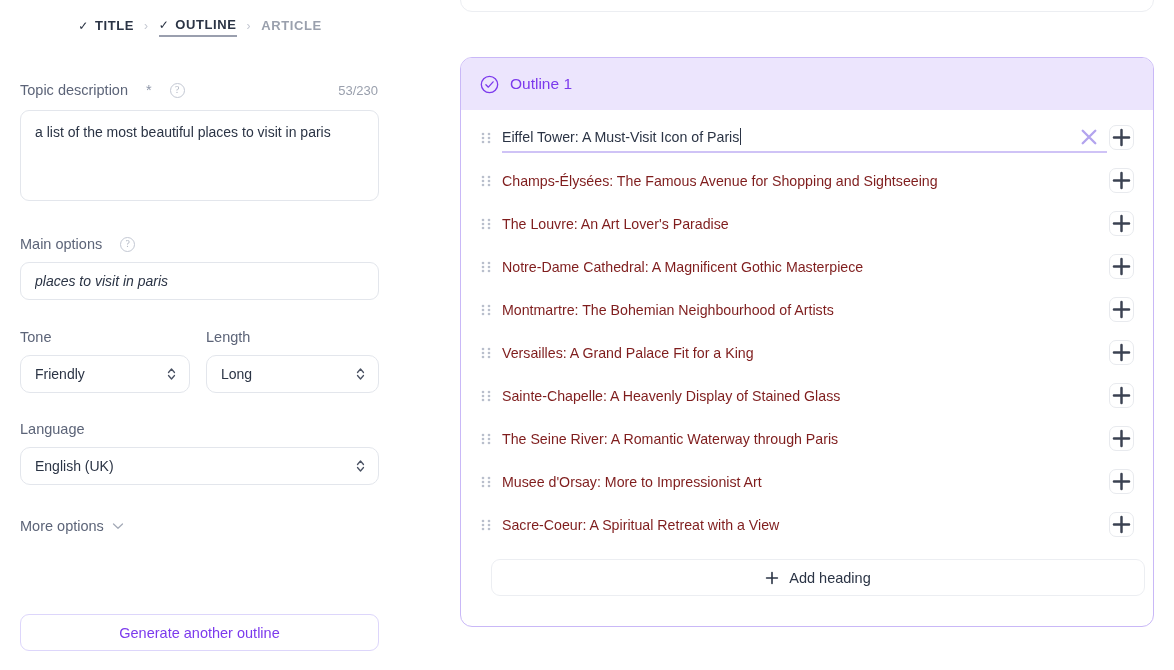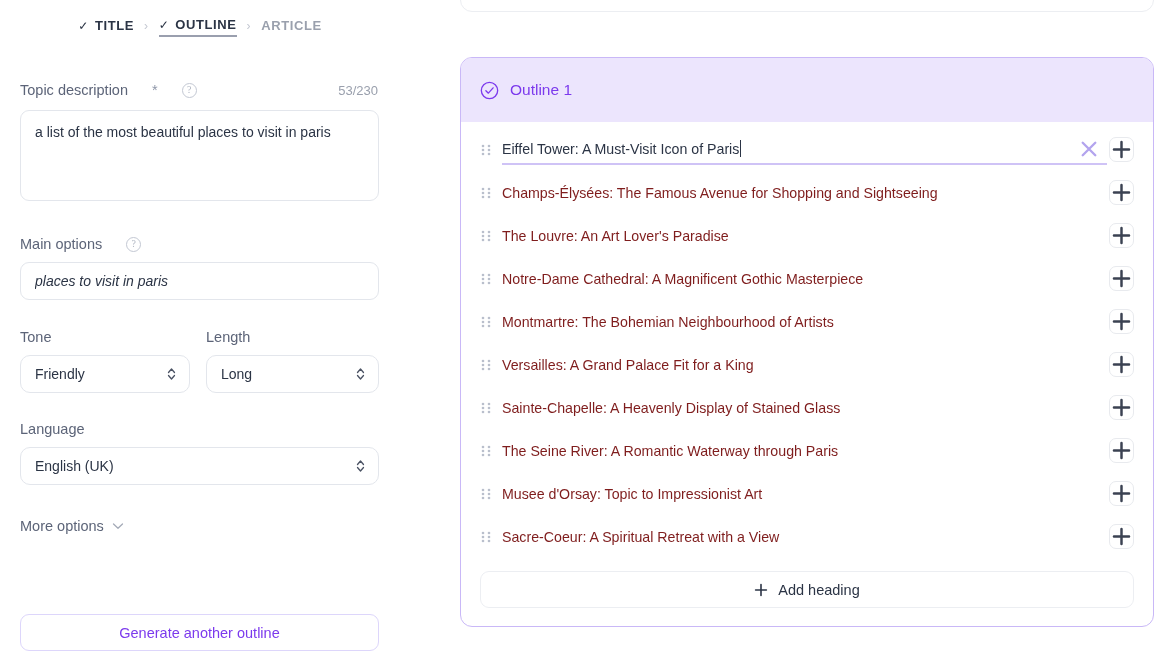--- a/index.html
+++ b/index.html
@@ -64,21 +64,21 @@
     font-weight: normal;
     padding-bottom: 3px;
   }
 
   .field-label {
     position: absolute;
     font-size: 14.5px;
     color: #5c6478;
     display: flex;
     align-items: center;
-    gap: 24px;
+    gap: 18px;
   }
   .req-star { color: #8e96a8; }
 
   .help-icon {
     display: inline-flex;
     align-items: center;
     justify-content: center;
     width: 15px; height: 15px;
     border: 1px solid #c3c8d3;
     border-radius: 50%;
@@ -196,21 +196,21 @@
     position: absolute;
     left: 20px; top: 57px;
     width: 694px; height: 570px;
     border: 1px solid #c9b8f7;
     border-radius: 12px;
     background: #ffffff;
     overflow: hidden;
   }
 
   .outline-header {
-    height: 64px;
+    height: 52px;
     background: #ece5fd;
     display: flex;
     align-items: center;
     gap: 11px;
     padding: 0 0 0 19px;
   }
   .check-circle {
     width: 19px; height: 19px;
     flex: none;
     color: #7c3aed;
@@ -293,21 +293,21 @@
     border-radius: 7px;
     background: #fff;
     display: flex;
     align-items: center;
     justify-content: center;
     color: #3b4252;
     cursor: pointer;
   }
 
   .add-heading-btn {
-    margin: 13px 19px 0 19px;
+    margin: 13px 19px 0 30px;
     height: 37px;
     width: calc(100% - 38px);
     border: 1px solid #eceef2;
     border-radius: 9px;
     background: #fff;
     display: flex;
     align-items: center;
     justify-content: center;
     gap: 10px;
     font-size: 14.5px;
@@ -562,21 +562,21 @@
 
         <div class="heading-row">
           <svg class="drag-handle" viewBox="0 0 14 16">
             <circle cx="4" cy="4" r="1.3" fill="currentColor"></circle>
               <circle cx="10" cy="4" r="1.3" fill="currentColor"></circle>
             <circle cx="4" cy="8" r="1.3" fill="currentColor"></circle>
               <circle cx="10" cy="8" r="1.3" fill="currentColor"></circle>
             <circle cx="4" cy="12" r="1.3" fill="currentColor"></circle>
               <circle cx="10" cy="12" r="1.3" fill="currentColor"></circle>
           </svg>
-          <span class="heading-text">Musee d'Orsay: Topic to Impressionist Art</span>
+          <span class="heading-text">Musee d'Orsay: More to Impressionist Art</span>
           <button class="plus-btn">
             <svg viewBox="0 0 14 14" fill="none">
               <path d="M7 2.4 V11.6 M2.4 7 H11.6" stroke="currentColor" stroke-width="1.5" stroke-linecap="round"></path>
             </svg>
           </button>
         </div>
 
         <div class="heading-row">
           <svg class="drag-handle" viewBox="0 0 14 16">
             <circle cx="4" cy="4" r="1.3" fill="currentColor"></circle>

